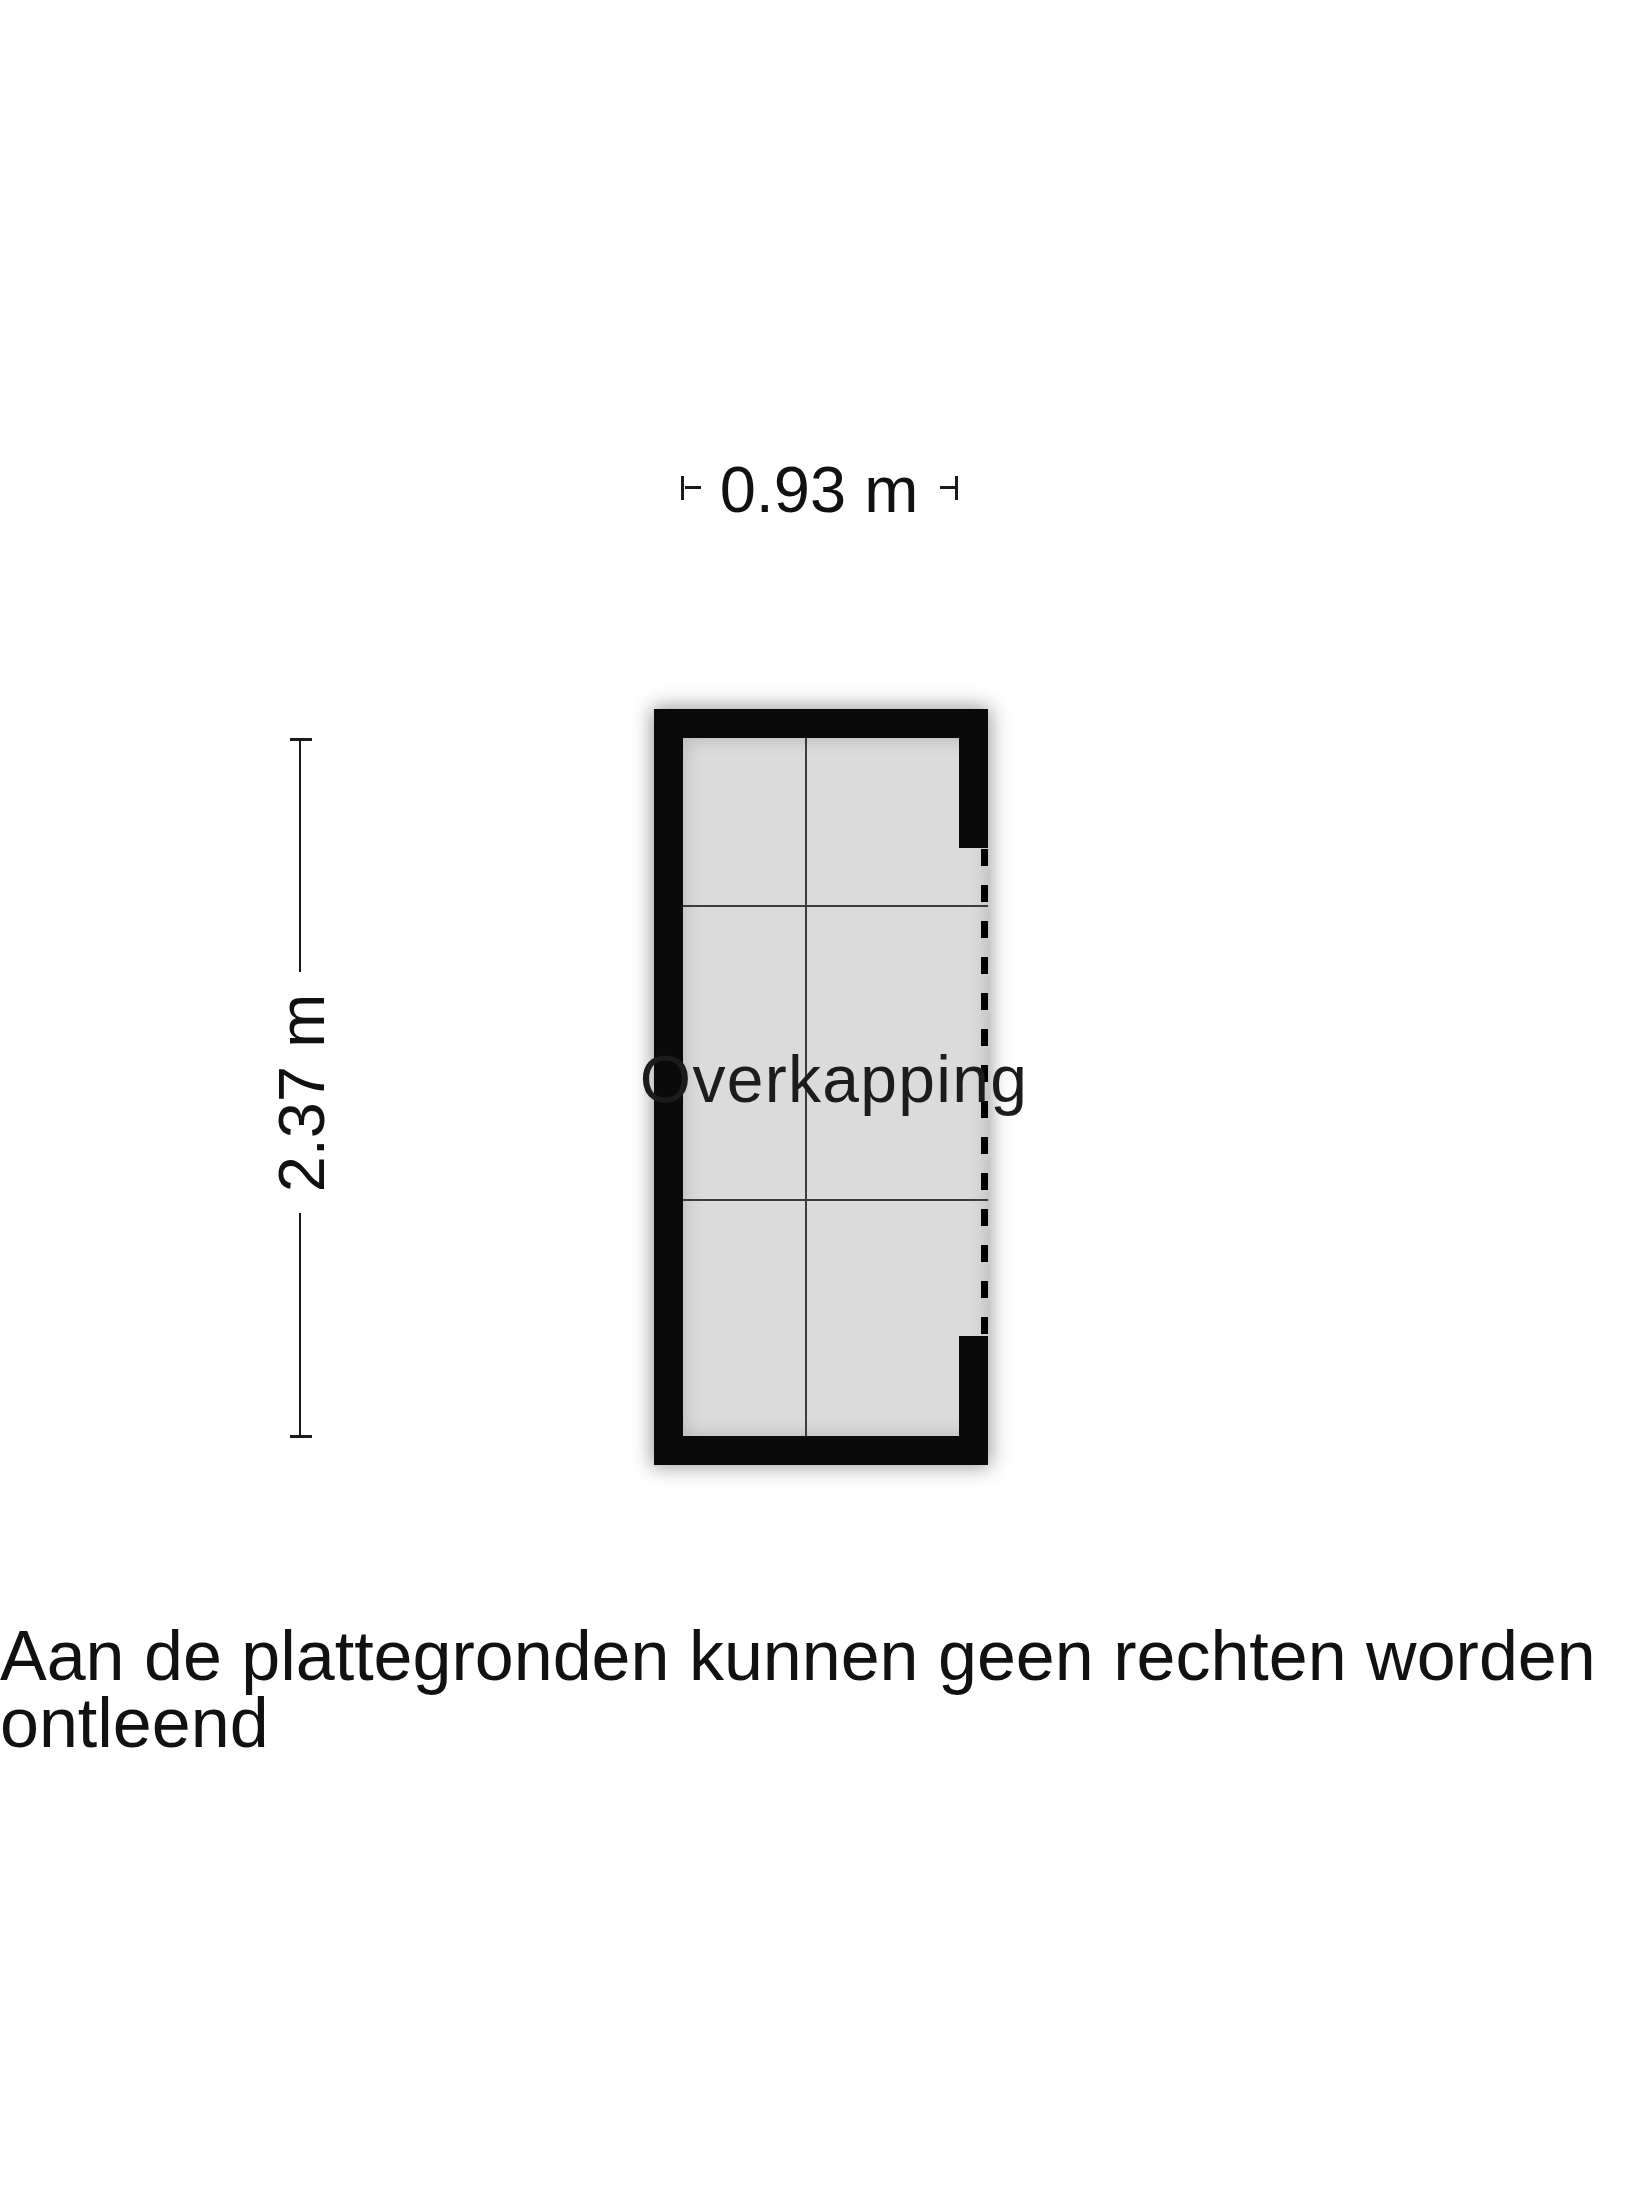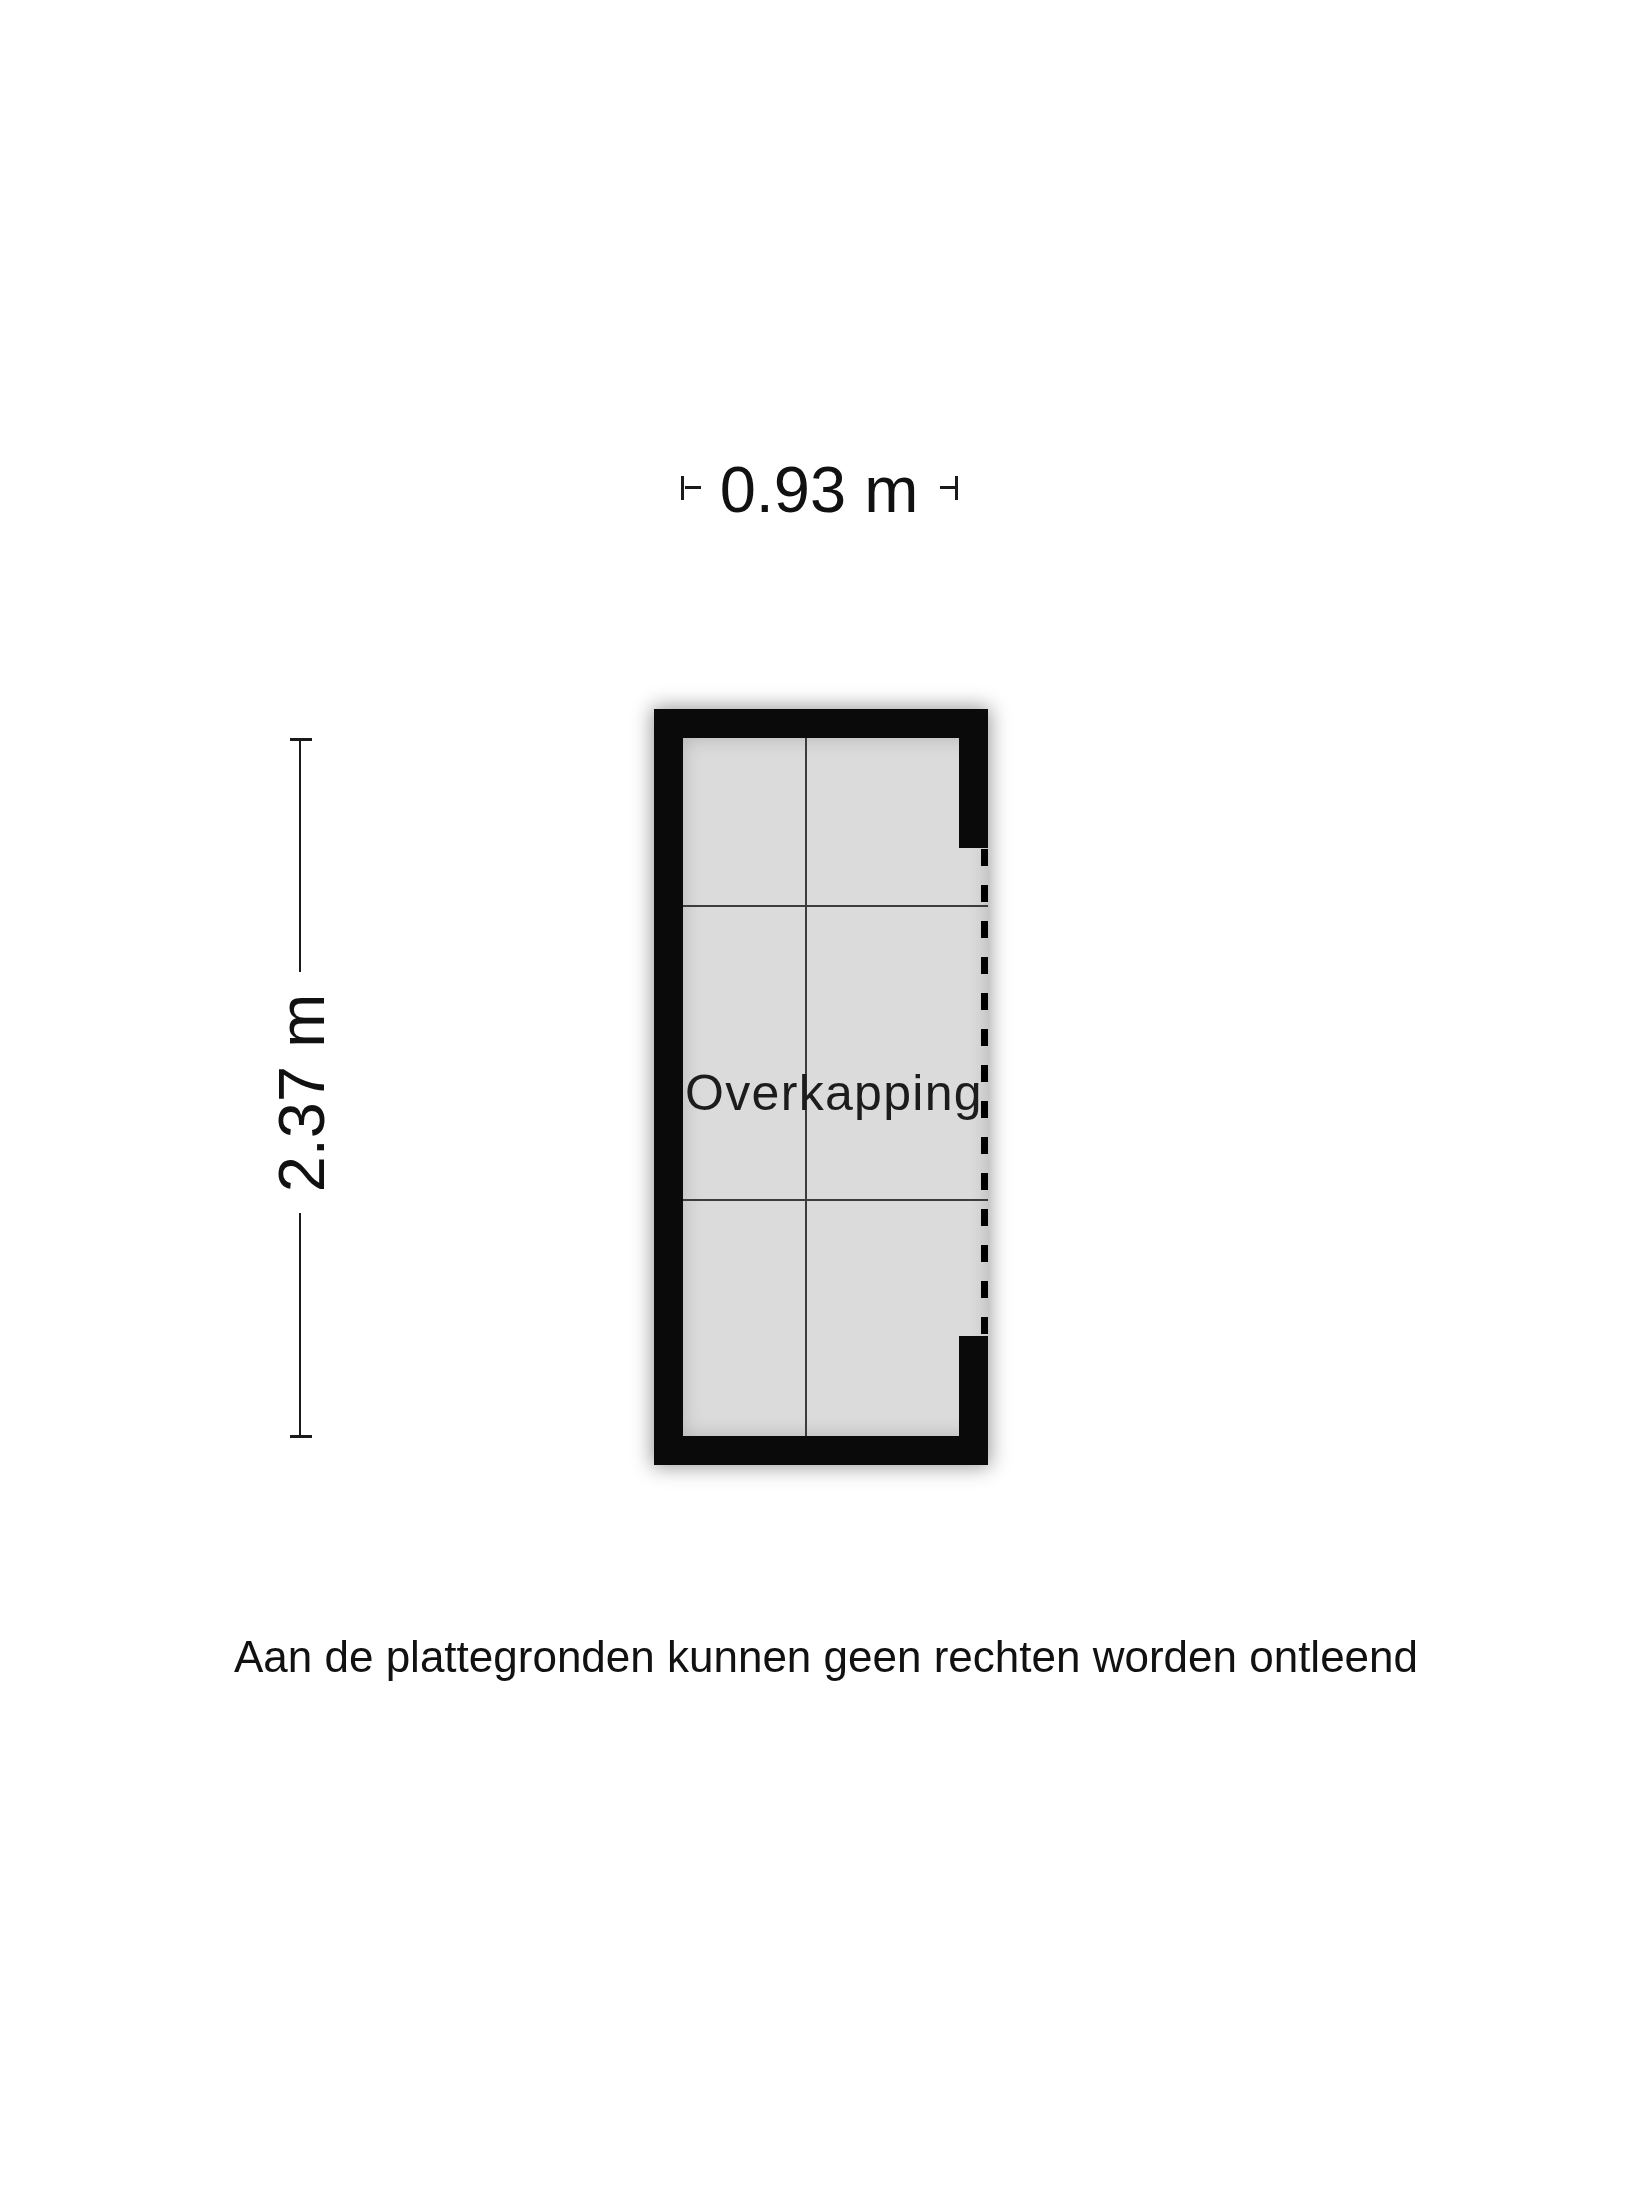--- a/index.html
+++ b/index.html
@@ -75,36 +75,36 @@
     position: absolute;
     left: 327px; top: 140px;
     width: 6.9px; height: 485px;
     background: repeating-linear-gradient(to bottom,
       #000000 0px, #000000 17px,
       rgba(0,0,0,0) 17px, rgba(0,0,0,0) 36px);
   }
 
   #room-label {
     position: absolute;
-    left: 180px; top: 384px;
+    left: 180px; top: 370px;
     transform: translate(-50%, -50%);
-    font-size: 50px;
+    font-size: 66px;
     letter-spacing: 1.3px;
     color: #1c1c1c;
     white-space: nowrap;
     text-align: right;
   }
 
   
   #footer {
     position: absolute;
     left: 0; top: 1623px;
     width: 1652px;
-    text-align: center;
-    font-size: 44px;
+    text-align: left;
+    font-size: 70px;
     line-height: 67px;
     color: #111111;
   }
 </style>
 </head>
 <body>
 
 <div id="canvas">
 
   <div class="tickbar-v" id="tick-left-bar"></div>

